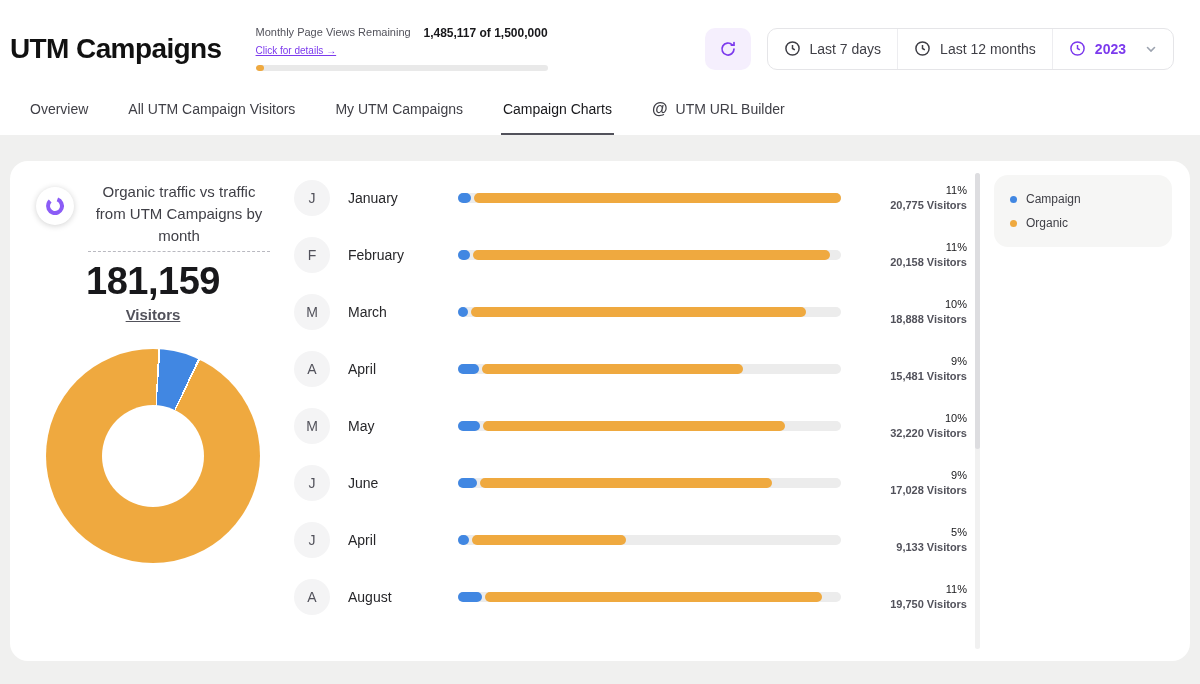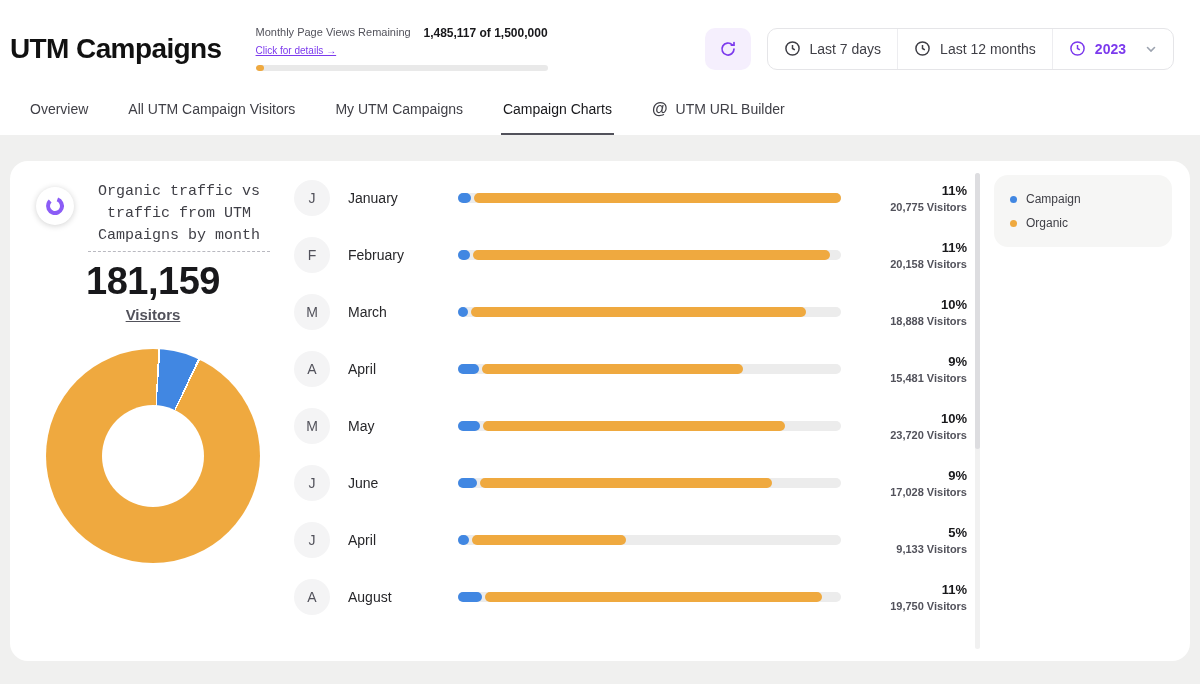--- a/index.html
+++ b/index.html
@@ -57,21 +57,21 @@
 
   
   .main { padding: 26px 10px 12px; }
   .card {
     background: #fff; border-radius: 18px; height: 500px;
     display: flex; overflow: hidden;
   }
 
   
   .left-panel { width: 268px; flex: none; padding: 20px 8px 0 26px; }
-  .panel-head { display: flex; align-items: flex-start; gap: 14px; font-family: Liberation Mono, monospace; }
+  .panel-head { display: flex; align-items: flex-start; gap: 14px; }
   .chart-icon-wrap {
     width: 38px; height: 38px; border-radius: 50%; flex: none; margin-top: 6px;
     background: #fff; box-shadow: 0 1px 6px rgba(0,0,0,.18);
     display: flex; align-items: center; justify-content: center;
   }
   .panel-title { flex: 1; font-size: 15px; line-height: 1.45; color: #3f3f46; text-align: center; }
   .panel-title .u { display: inline-block; border-bottom: 1px dashed #b9b9c0; padding-bottom: 5px; }
   .total-number { margin-top: 8px; text-align: center; font-size: 38px; font-weight: 700; letter-spacing: -0.5px; color: #18181b; }
   .total-label { text-align: center; font-size: 15px; font-weight: 700; color: #52525b; margin-top: 3px; text-decoration: underline; }
   .donut { width: 214px; height: 214px; border-radius: 50%; margin: 26px auto 0; position: relative; }
@@ -84,21 +84,21 @@
     width: 36px; height: 36px; border-radius: 50%; flex: none;
     background: #f4f4f5; display: flex; align-items: center; justify-content: center;
   }
   .avatar-letter { font-size: 14px; color: #52525b; }
   .month-label { margin-left: 18px; width: 110px; flex: none; font-size: 14px; font-weight: 500; color: #27272a; }
   .bar-track { flex: 1; height: 10px; background: #ececec; border-radius: 6px; margin-right: 20px; }
   .bar-fill { height: 100%; display: flex; gap: 3px; }
   .bar-campaign { background: var(--campaign); border-radius: 6px; min-width: 8px; flex: none; }
   .bar-organic { background: var(--organic); border-radius: 6px; flex: 1; }
   .month-stats { width: 106px; flex: none; text-align: right; }
-  .month-percent { font-size: 13px; font-weight: 700; color: #18181b; }
+  .month-percent { font-size: 11px; font-weight: 400; color: #18181b; }
   .month-visitors { font-size: 11px; font-weight: 700; color: #52525b; margin-top: 3px; }
 
   
   .scrollbar { width: 5px; flex: none; margin: 12px 4px 12px 2px; background: #f1f1f1; border-radius: 3px; position: relative; }
   .scroll-thumb { position: absolute; top: 0; left: 0; right: 0; height: 58%; background: #dddde0; border-radius: 3px; }
 
   
   .legend-panel { width: 206px; flex: none; padding: 14px 18px 0 10px; }
   .legend-card { background: #f6f6f5; border-radius: 14px; padding: 12px 16px; }
   .legend-item { display: flex; align-items: center; gap: 9px; font-size: 12px; color: #3f3f46; padding: 5px 0; cursor: pointer; }
@@ -284,21 +284,21 @@
     </div>
     <div class="month-label">May</div>
     <div class="bar-track">
       <div class="bar-fill" style="width: 85.343%;">
         <div class="bar-campaign" style="width: 6.8%;"></div>
         <div class="bar-organic"></div>
       </div>
     </div>
     <div class="month-stats">
       <div class="month-percent">10%</div>
-      <div class="month-visitors">23,720 Visitors</div>
+      <div class="month-visitors">32,220 Visitors</div>
     </div>
   </div>
 
   <div class="month-row">
     <div class="avatar">
       <span class="avatar-letter">J</span>
     </div>
     <div class="month-label">June</div>
     <div class="bar-track">
       <div class="bar-fill" style="width: 81.9639%;">

